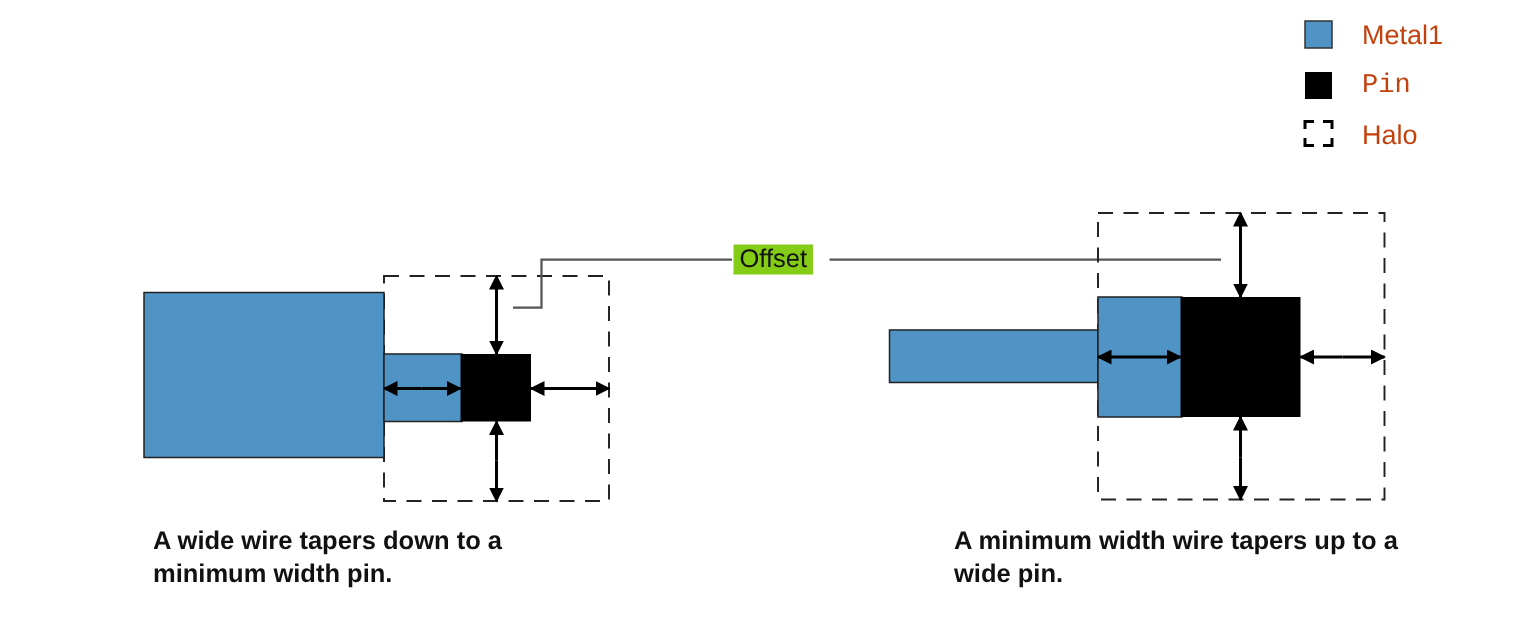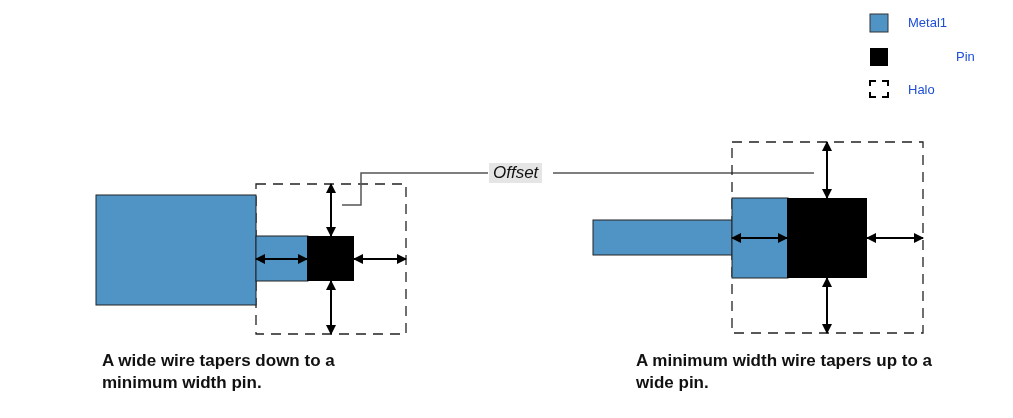--- a/index.html
+++ b/index.html
@@ -1,21 +1,21 @@
 <!DOCTYPE html>
 <html><head>
   <meta charset="utf-8">
   <style>
     html, body { margin: 0; padding: 0; background: #ffffff; }
     body { width: 1013px; height: 418px; position: relative; overflow: hidden;
            font-family: "Liberation Sans", "DejaVu Sans", sans-serif; color: #111; }
     svg#diagram { position: absolute; left: 0; top: 0; }
-    .legend-label { position: absolute; font-size: 13px; line-height: 20px; color: #1d4ed8; }
+    .legend-label { position: absolute; font-size: 18px; line-height: 20px; color: #c2410c; }
     .caption { position: absolute; font-size: 17px; line-height: 22px; color: #111; width: 330px; font-weight: bold; }
-    .offset-label { position: absolute; font-size: 17px; line-height: 20px; background: #e5e5e5; padding: 0 4px; color: #111; font-style: italic; }
+    .offset-label { position: absolute; font-size: 17px; line-height: 20px; background: #84cc16; padding: 0 4px; color: #111; }
   </style>
 </head>
 <body>
 
 <svg id="diagram" width="1013" height="418" viewBox="0 0 1013 418">
   <defs>
     <marker id="ah" markerWidth="10" markerHeight="10" refX="9" refY="5" orient="auto" markerUnits="userSpaceOnUse">
       <path d="M0,0 L10,5 L0,10 z" fill="#000"></path>
     </marker>
   </defs>
@@ -77,19 +77,19 @@
       <line x1="895" y1="238" x2="923" y2="238" marker-end="url(#ah)"></line>
     </g>
     <g stroke="#000" stroke-width="2">
       <line x1="760" y1="238" x2="732" y2="238" marker-end="url(#ah)"></line>
       <line x1="760" y1="238" x2="787" y2="238" marker-end="url(#ah)"></line>
     </g>
   </g>
 </svg>
 
 <div class="legend-label" style="left:908px; top:13px;">Metal1</div>
-<div class="legend-label" style="left:956px; top:47px;">Pin</div>
+<div class="legend-label" style="left:908px; top:47px;font-family:Liberation Mono, monospace;">Pin</div>
 <div class="legend-label" style="left:908px; top:80px;text-align:right;">Halo</div>
 
 <div class="offset-label" style="left:489px; top:163px;">Offset</div>
 
 <div class="caption" style="left:102px; top:350px; width:300px;">A wide wire tapers down to a minimum width pin.</div>
 <div class="caption" style="left:636px; top:350px; width:310px;">A minimum width wire tapers up to a wide pin.</div>
 
 </body></html>

